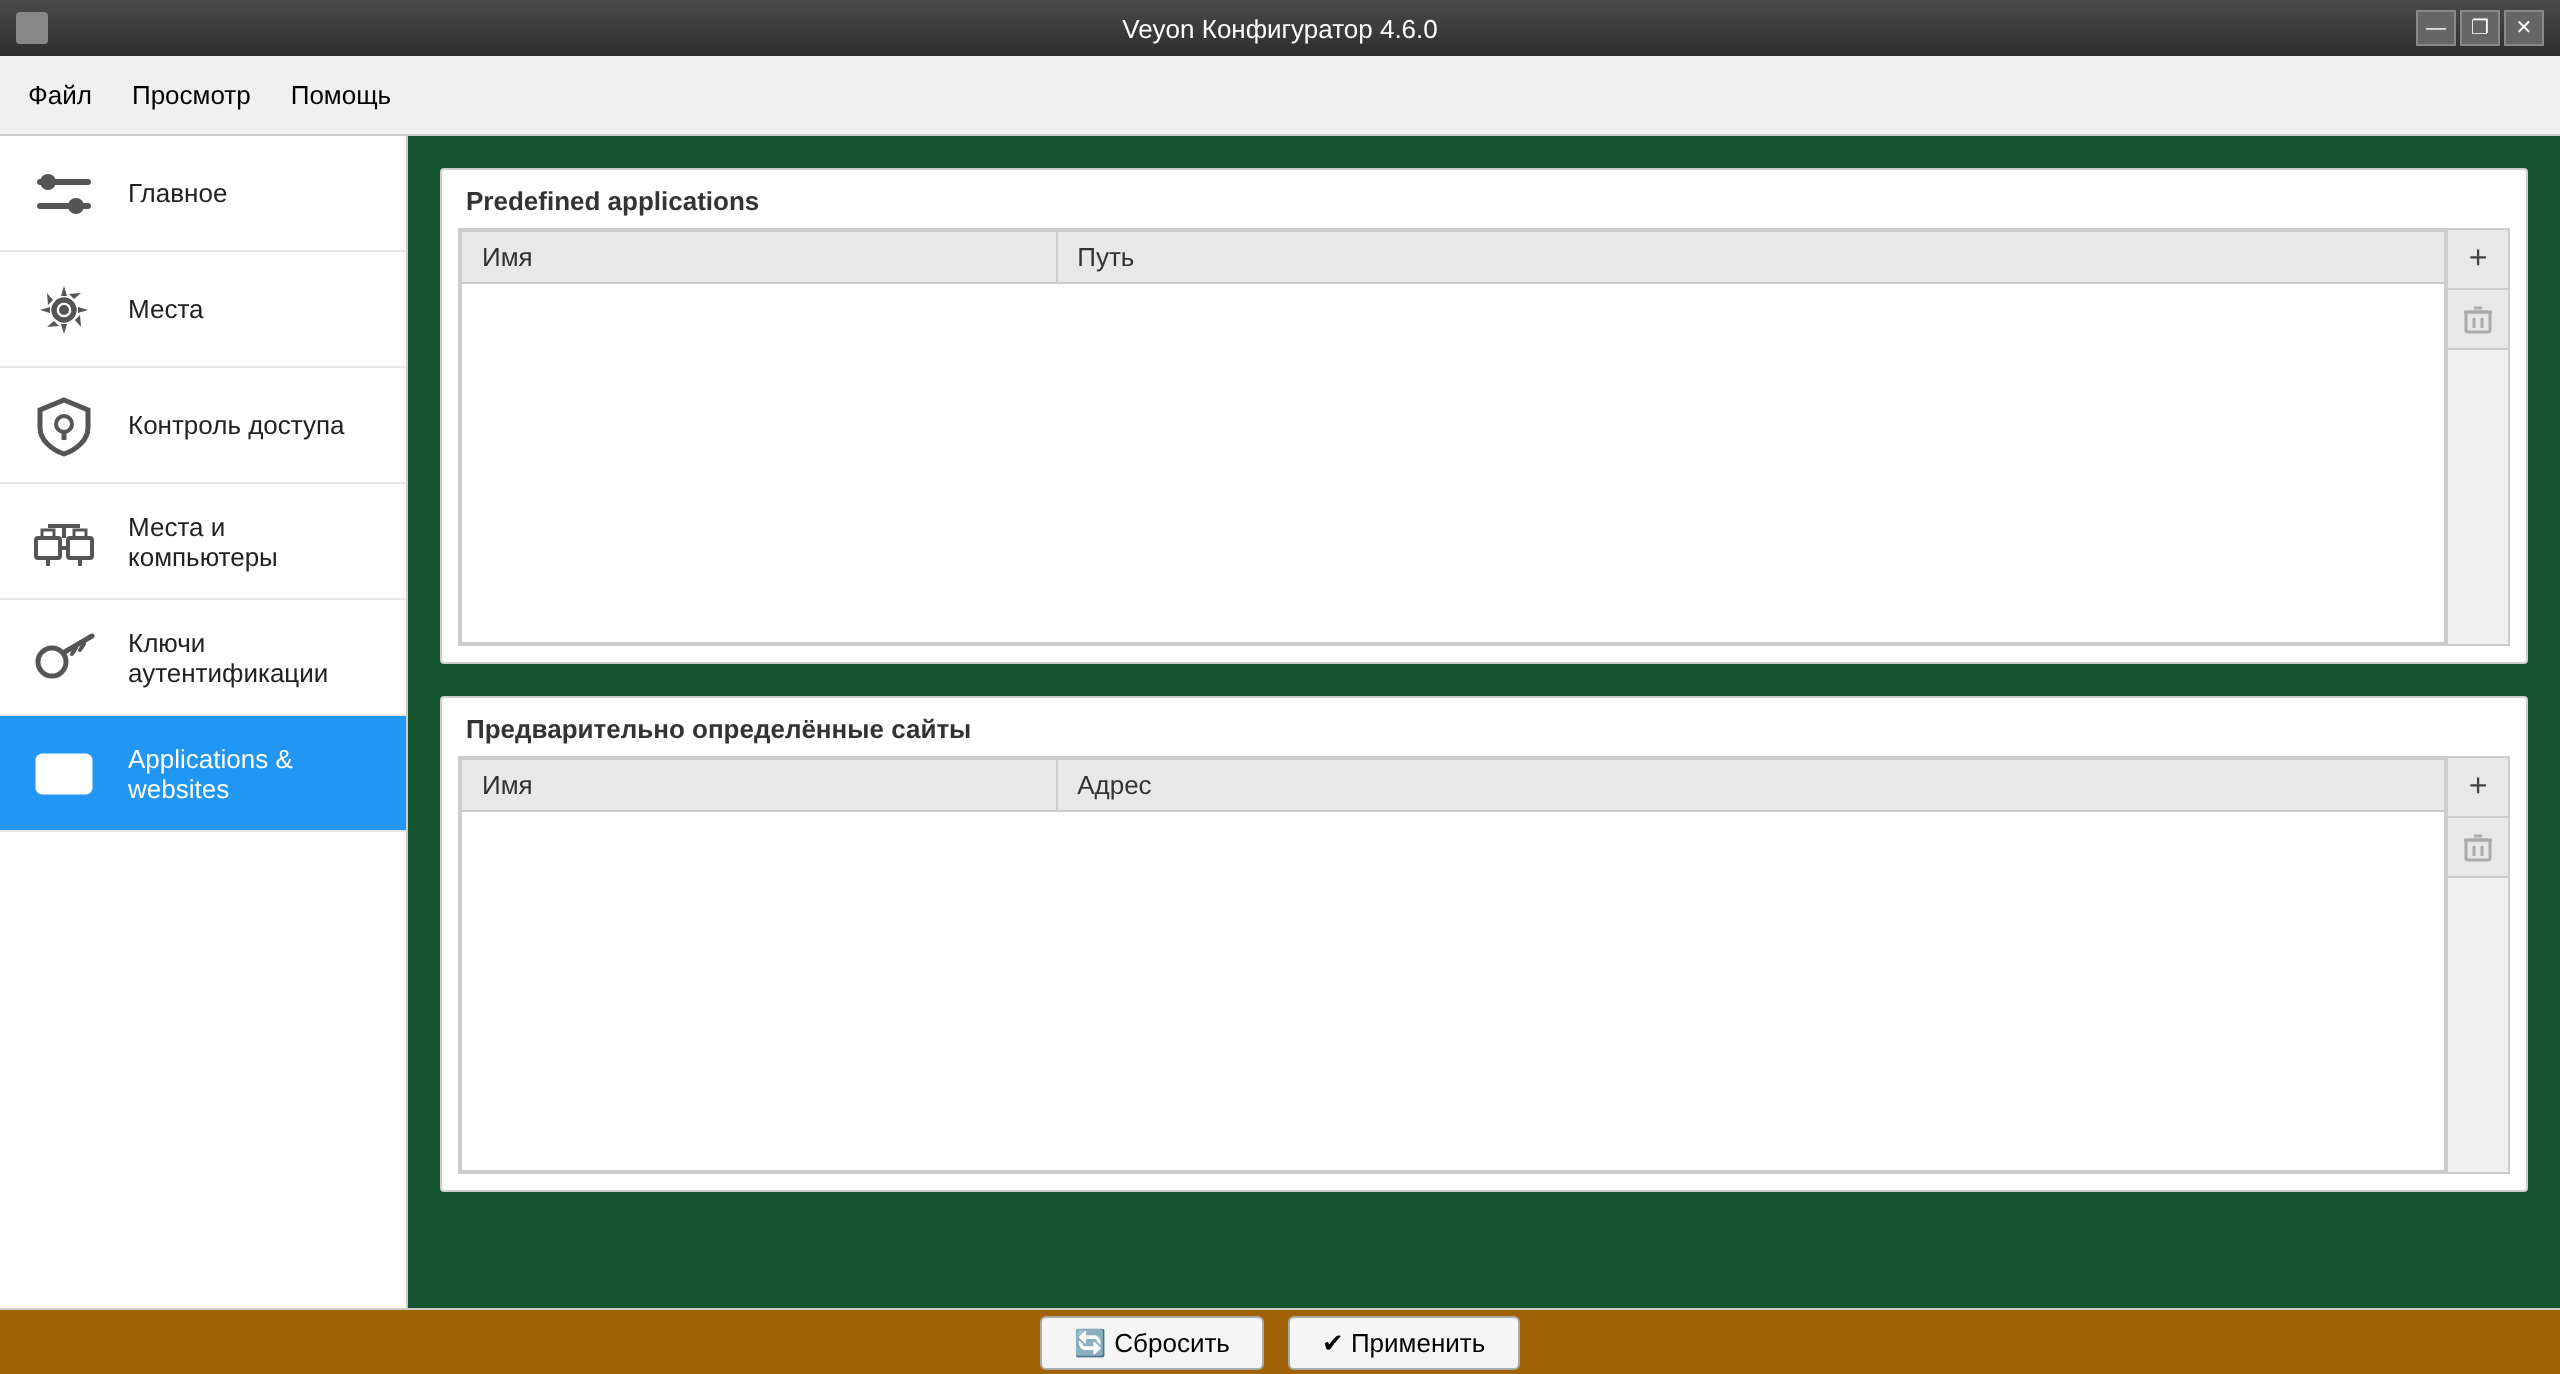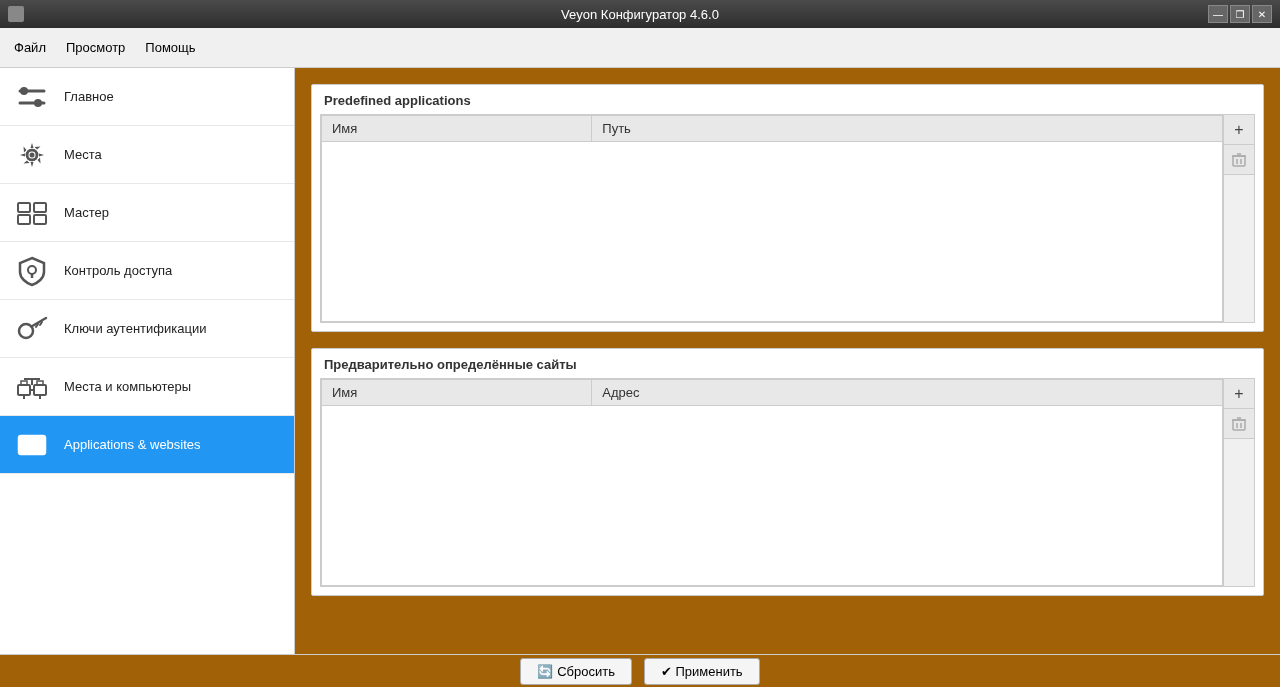--- a/index.html
+++ b/index.html
@@ -80,21 +80,21 @@
 
     
     .main-layout {
       display: flex;
       flex: 1;
       overflow: hidden;
     }
 
     
     .sidebar {
-      width: 295px;
+      width: 204px;
       background: #fff;
       border-right: 1px solid #ccc;
       flex-shrink: 0;
       overflow-y: auto;
     }
     .sidebar-item {
       display: flex;
       align-items: center;
       padding: 10px 14px;
       cursor: pointer;
@@ -124,21 +124,21 @@
       flex-shrink: 0;
     }
     .sidebar-label {
       font-size: 13px;
       font-weight: 500;
     }
 
     
     .content {
       flex: 1;
-      background: #a16207;
+      background: #14532d;
       overflow-y: auto;
       padding: 16px;
       display: flex;
       flex-direction: column;
       gap: 16px;
     }
 
     
     .section {
       background: #fff;
@@ -282,70 +282,59 @@
           <path d="M24.5 24.5 L21.5 21 L24 18.5 Z" fill="#555"></path>
           <path d="M24.5 7.5 L21 10.5 L18.5 8 Z" fill="#555"></path>
           <path d="M7.5 24.5 L11 21.5 L13.5 24 Z" fill="#555"></path>
           <circle cx="16" cy="16" r="5" fill="none" stroke="#555" stroke-width="2.5"></circle>
           <circle cx="16" cy="16" r="2.5" fill="#555"></circle>
         </svg>
       </div>
       <span class="sidebar-label">Места</span>
     </div>
 
-    <div class="sidebar-item">
-      <div class="sidebar-icon">
-        <svg width="32" height="32" viewBox="0 0 32 32">
-          <rect x="2" y="6" width="12" height="9" rx="1" fill="none" stroke="#555" stroke-width="2"></rect>
-          <rect x="2" y="18" width="12" height="9" rx="1" fill="none" stroke="#555" stroke-width="2"></rect>
-          <rect x="18" y="6" width="12" height="9" rx="1" fill="none" stroke="#555" stroke-width="2"></rect>
-          <rect x="18" y="18" width="12" height="9" rx="1" fill="none" stroke="#555" stroke-width="2"></rect>
-        </svg>
-      </div>
-      <span class="sidebar-label">Мастер</span>
-    </div>
 
     <div class="sidebar-item">
       <div class="sidebar-icon">
         <svg width="32" height="32" viewBox="0 0 32 32">
           <path d="M16 3 L28 8 L28 17 C28 23 22 28 16 30 C10 28 4 23 4 17 L4 8 Z" fill="none" stroke="#555" stroke-width="2.5"></path>
           <circle cx="16" cy="15" r="4" fill="none" stroke="#555" stroke-width="2"></circle>
           <line x1="16" y1="19" x2="16" y2="23" stroke="#555" stroke-width="2.5"></line>
         </svg>
       </div>
       <span class="sidebar-label">Контроль доступа</span>
-    </div>
-
-    <div class="sidebar-item">
-      <div class="sidebar-icon">
-        <svg width="32" height="32" viewBox="0 0 32 32">
-          <circle cx="10" cy="18" r="7" fill="none" stroke="#555" stroke-width="2.5"></circle>
-          <line x1="15.5" y1="13.5" x2="30" y2="5" stroke="#555" stroke-width="2.5" stroke-linecap="round"></line>
-          <line x1="26" y1="9" x2="24" y2="12" stroke="#555" stroke-width="2" stroke-linecap="round"></line>
-          <line x1="22" y1="11" x2="20" y2="14" stroke="#555" stroke-width="2" stroke-linecap="round"></line>
-        </svg>
-      </div>
-      <span class="sidebar-label">Ключи аутентификации</span>
     </div>
 
     <div class="sidebar-item">
       <div class="sidebar-icon">
         <svg width="32" height="32" viewBox="0 0 32 32">
           <rect x="2" y="14" width="12" height="10" rx="1" fill="none" stroke="#555" stroke-width="2"></rect>
           <rect x="5" y="10" width="6" height="4" fill="none" stroke="#555" stroke-width="1.5"></rect>
           <line x1="14" y1="19" x2="18" y2="19" stroke="#555" stroke-width="2"></line>
           <rect x="18" y="14" width="12" height="10" rx="1" fill="none" stroke="#555" stroke-width="2"></rect>
           <rect x="21" y="10" width="6" height="4" fill="none" stroke="#555" stroke-width="1.5"></rect>
           <line x1="8" y1="24" x2="8" y2="28" stroke="#555" stroke-width="2"></line>
           <line x1="24" y1="24" x2="24" y2="28" stroke="#555" stroke-width="2"></line>
           <line x1="16" y1="8" x2="16" y2="14" stroke="#555" stroke-width="2"></line>
           <line x1="8" y1="8" x2="24" y2="8" stroke="#555" stroke-width="2"></line>
         </svg>
       </div>
       <span class="sidebar-label">Места и компьютеры</span>
+    </div>
+
+    <div class="sidebar-item">
+      <div class="sidebar-icon">
+        <svg width="32" height="32" viewBox="0 0 32 32">
+          <circle cx="10" cy="18" r="7" fill="none" stroke="#555" stroke-width="2.5"></circle>
+          <line x1="15.5" y1="13.5" x2="30" y2="5" stroke="#555" stroke-width="2.5" stroke-linecap="round"></line>
+          <line x1="26" y1="9" x2="24" y2="12" stroke="#555" stroke-width="2" stroke-linecap="round"></line>
+          <line x1="22" y1="11" x2="20" y2="14" stroke="#555" stroke-width="2" stroke-linecap="round"></line>
+        </svg>
+      </div>
+      <span class="sidebar-label">Ключи аутентификации</span>
     </div>
 
     <div class="sidebar-item active">
       <div class="sidebar-icon">
         <svg width="32" height="32" viewBox="0 0 32 32">
           <rect x="3" y="7" width="26" height="18" rx="2" fill="none" stroke="#fff" stroke-width="2.5"></rect>
           <line x1="3" y1="13" x2="29" y2="13" stroke="#fff" stroke-width="2"></line>
           <circle cx="7" cy="10" r="1.5" fill="#fff"></circle>
           <circle cx="12" cy="10" r="1.5" fill="#fff"></circle>
           <circle cx="17" cy="10" r="1.5" fill="#fff"></circle>

